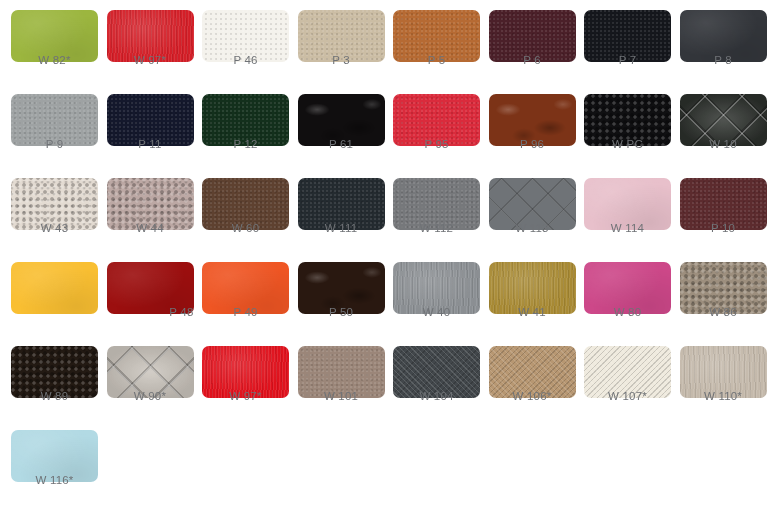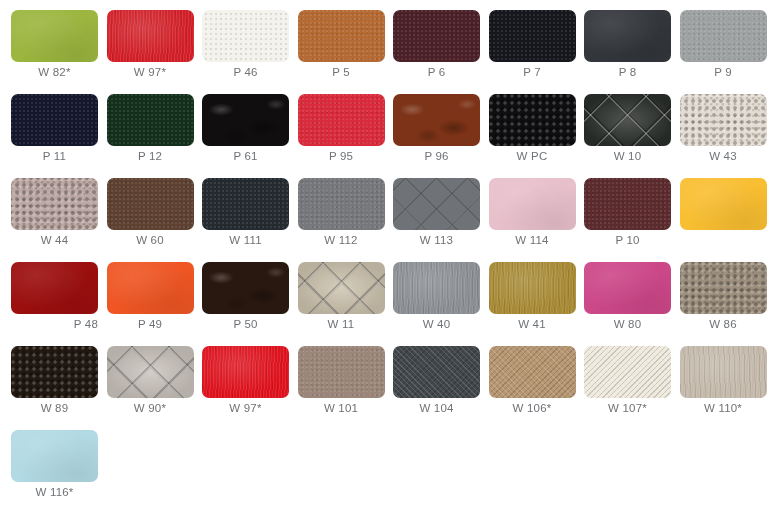--- a/index.html
+++ b/index.html
@@ -94,21 +94,21 @@
   }
   .tex-mottled::after {
     background-image:
       radial-gradient(ellipse 18px 9px at 22% 30%, rgba(255,255,255,0.22), rgba(255,255,255,0) 70%),
       radial-gradient(ellipse 22px 11px at 70% 65%, rgba(0,0,0,0.28), rgba(0,0,0,0) 72%),
       radial-gradient(ellipse 14px 8px at 85% 20%, rgba(255,255,255,0.16), rgba(255,255,255,0) 70%),
       radial-gradient(ellipse 16px 10px at 40% 80%, rgba(0,0,0,0.20), rgba(0,0,0,0) 72%);
   }
   .swatch-label {
     position: absolute;
-    top: 56px;
+    top: 44px;
     left: 0;
     width: 87px;
     text-align: center;
     font-size: 11.5px;
     color: #6f7276;
     letter-spacing: 0.2px;
     white-space: nowrap;
   }
 </style>
 </head>
@@ -121,20 +121,24 @@
     </div>
     <div class="swatch-cell">
       <div class="swatch-chip tex-brushed" style="background-color: rgb(212, 31, 40);"></div>
       <div class="swatch-label" style="color: rgb(111, 114, 118);">W 97*</div>
     </div>
     <div class="swatch-cell">
       <div class="swatch-chip tex-grain" style="background-color: rgb(244, 242, 236);"></div>
       <div class="swatch-label" style="color: rgb(111, 114, 118);">P 46</div>
     </div>
     <div class="swatch-cell">
+      <div class="swatch-chip tex-grain" style="background-color: rgb(203, 189, 164);"></div>
+      <div class="swatch-label" style="color: rgb(111, 114, 118);">P 3</div>
+    </div>
+    <div class="swatch-cell">
       <div class="swatch-chip tex-grain" style="background-color: rgb(182, 106, 51);"></div>
       <div class="swatch-label" style="color: rgb(111, 114, 118);">P 5</div>
     </div>
     <div class="swatch-cell">
       <div class="swatch-chip tex-grain" style="background-color: rgb(75, 32, 41);"></div>
       <div class="swatch-label" style="color: rgb(111, 114, 118);">P 6</div>
     </div>
     <div class="swatch-cell">
       <div class="swatch-chip tex-grain" style="background-color: rgb(21, 23, 28);"></div>
       <div class="swatch-label" style="color: rgb(111, 114, 118);">P 7</div>
@@ -215,24 +219,20 @@
       <div class="swatch-chip tex-plain" style="background-color: rgb(156, 15, 15);"></div>
       <div class="swatch-label" style="color: rgb(111, 114, 118); text-align: right;">P 48</div>
     </div>
     <div class="swatch-cell">
       <div class="swatch-chip tex-plain" style="background-color: rgb(239, 86, 36);"></div>
       <div class="swatch-label" style="color: rgb(111, 114, 118);">P 49</div>
     </div>
     <div class="swatch-cell">
       <div class="swatch-chip tex-mottled" style="background-color: rgb(41, 24, 16);"></div>
       <div class="swatch-label" style="color: rgb(111, 114, 118);">P 50</div>
-    </div>
-    <div class="swatch-cell">
-      <div class="swatch-chip tex-quilt" style="background-color: rgb(205, 195, 174);"></div>
-      <div class="swatch-label" style="color: rgb(111, 114, 118);">W 11</div>
     </div>
     <div class="swatch-cell">
       <div class="swatch-chip tex-brushed" style="background-color: rgb(139, 143, 147);"></div>
       <div class="swatch-label" style="color: rgb(111, 114, 118);">W 40</div>
     </div>
     <div class="swatch-cell">
       <div class="swatch-chip tex-brushed" style="background-color: rgb(168, 138, 52);"></div>
       <div class="swatch-label" style="color: rgb(111, 114, 118);">W 41</div>
     </div>
     <div class="swatch-cell">

